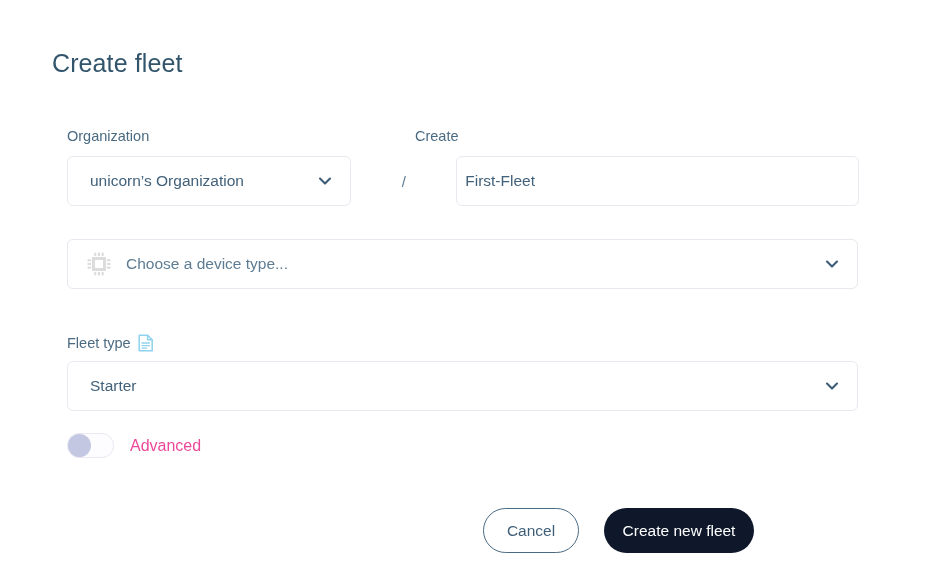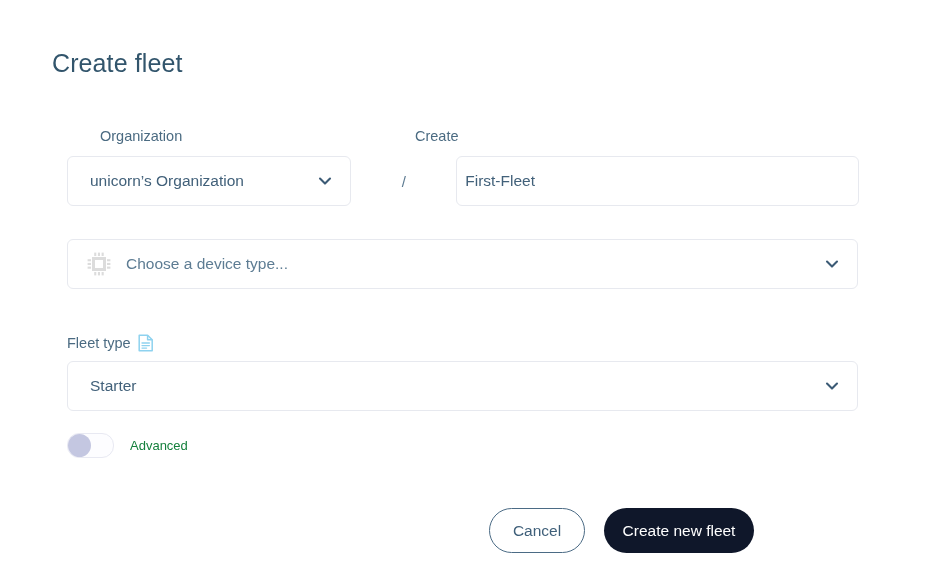--- a/index.html
+++ b/index.html
@@ -82,21 +82,21 @@
   .row-org {
     position: absolute;
     left: 67px;
     top: 127px;
     width: 792px;
   }
   .row-org .labels {
     position: relative;
     height: 20px;
   }
-  .lbl-org { position: absolute; left: 0;   top: 0; margin-left: 33px; }
+  .lbl-org { position: absolute; left: 0;   top: 0; }
   .lbl-fleet { position: absolute; left: 348px; top: 0; }
 
   .row-org .controls {
     display: flex;
     align-items: center;
     margin-top: 9px;
     gap: 32px;
   }
   .ctl-org {
     width: 309px;
@@ -201,32 +201,32 @@
   .toggle .knob {
     position: absolute;
     left: 0px;
     top: 0px;
     width: 23px;
     height: 23px;
     border-radius: 50%;
     background: #c4c7e1;
   }
   .advanced-label {
-    font-size: 13px;
-    color: #15803d;
+    font-size: 16px;
+    color: #ec4899;
   }
 
   
   .footer {
     position: absolute;
     right: 54px;
     top: 508px;
     display: flex;
     align-items: center;
-    gap: 19px;
+    gap: 25px;
   }
   .btn {
     box-sizing: border-box;
     border-radius: 24px;
     font-size: 15.5px;
     height: 45px;
     display: inline-flex;
     align-items: center;
     justify-content: center;
     font-family: "Liberation Sans", sans-serif;

